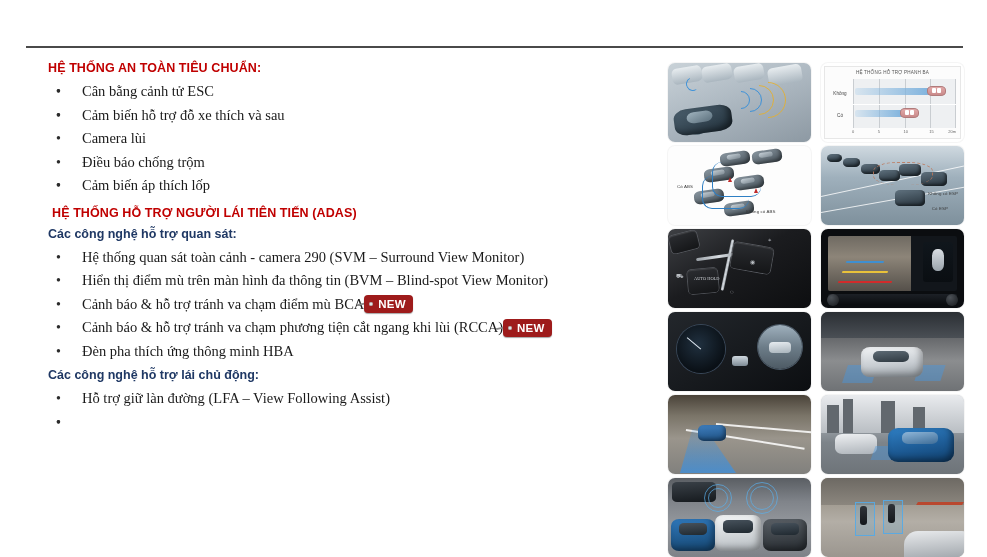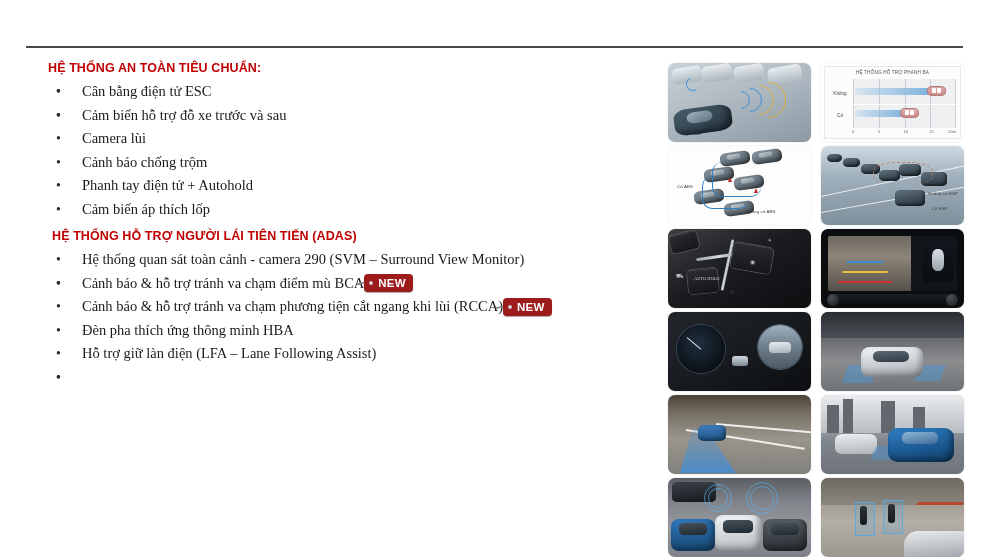--- a/index.html
+++ b/index.html
@@ -413,40 +413,42 @@
 
 <div class="slide">
 
   <div class="title-rule"></div>
 
   <div class="content">
 
     <div class="head-red">HỆ THỐNG AN TOÀN TIÊU CHUẨN:</div>
     <ul class="bullets">
       <li><span class="dot">•</span></li>
-      <li><span class="dot">•</span><span class="li-text">Cân bằng điện tử ESC</span></li>
+      <li><span class="dot">•</span><span class="li-text">Cân bằng cảnh tử ESC</span></li>
       <li><span class="dot">•</span></li>
-      <li><span class="dot">•</span><span class="li-text">Cảm biến hỗ trợ đỗ xe trước và sau</span></li>
+      <li><span class="dot">•</span><span class="li-text">Cảm biến hỗ trợ đỗ xe thích và sau</span></li>
       <li><span class="dot">•</span><span class="li-text">Camera lùi</span></li>
-      <li><span class="dot">•</span><span class="li-text">Cảnh báo chống trộm</span></li>
-      <li><span class="dot">•</span><span class="li-text">Phanh tay điện tử + Autohold</span></li>
+      <li><span class="dot">•</span><span class="li-text">Điều báo chống trộm</span></li>
+      <li><span class="dot">•</span></li>
       <li><span class="dot">•</span><span class="li-text">Cảm biến áp thích lốp</span></li>
     </ul>
 
     <div class="head-red adas">HỆ THỐNG HỖ TRỢ NGƯỜI LÁI TIÊN TIẾN (ADAS)</div>
+    <div class="head-blue">Các công nghệ hỗ trợ quan sát:</div>
     <ul class="bullets">
       <li><span class="dot">•</span><span class="li-text">Hệ thống quan sát toàn cảnh - camera 290 (SVM – Surround View Monitor)</span></li>
-      <li><span class="dot">•</span></li>
+      <li><span class="dot">•</span><span class="li-text">Hiển thị điểm mù trên màn hình đa thông tin (BVM – Blind-spot View Monitor)</span></li>
       <li><span class="dot">•</span><span class="li-text">Cảnh báo &amp; hỗ trợ tránh va chạm điểm mù BCA</span><span class="badge-wrap"><span class="new-badge">NEW</span></span></li>
       <li><span class="dot">•</span><span class="li-text">Cảnh báo &amp; hỗ trợ tránh va chạm phương tiện cắt ngang khi lùi (RCCA)</span><span class="badge-wrap"><span class="new-badge">NEW</span></span></li>
       <li><span class="dot">•</span><span class="li-text">Đèn pha thích ứng thông minh HBA</span></li>
     </ul>
 
+    <div class="head-blue">Các công nghệ hỗ trợ lái chủ động:</div>
     <ul class="bullets">
-      <li><span class="dot">•</span><span class="li-text">Hỗ trợ giữ làn điện (LFA – Lane Following Assist)</span></li>
+      <li><span class="dot">•</span><span class="li-text">Hỗ trợ giữ làn đường (LFA – View Following Assist)</span></li>
       <li><span class="dot">•</span></li>
       <li><span class="dot">•</span></li>
     </ul>
   </div>
 
   <div class="grid">
 
     <div class="cell img-parking">
       <div class="bgcar" style="left:4px;top:4px;width:30px;height:16px;transform:rotate(-10deg);"></div>
       <div class="bgcar" style="left:34px;top:2px;width:30px;height:16px;transform:rotate(-10deg);"></div>

